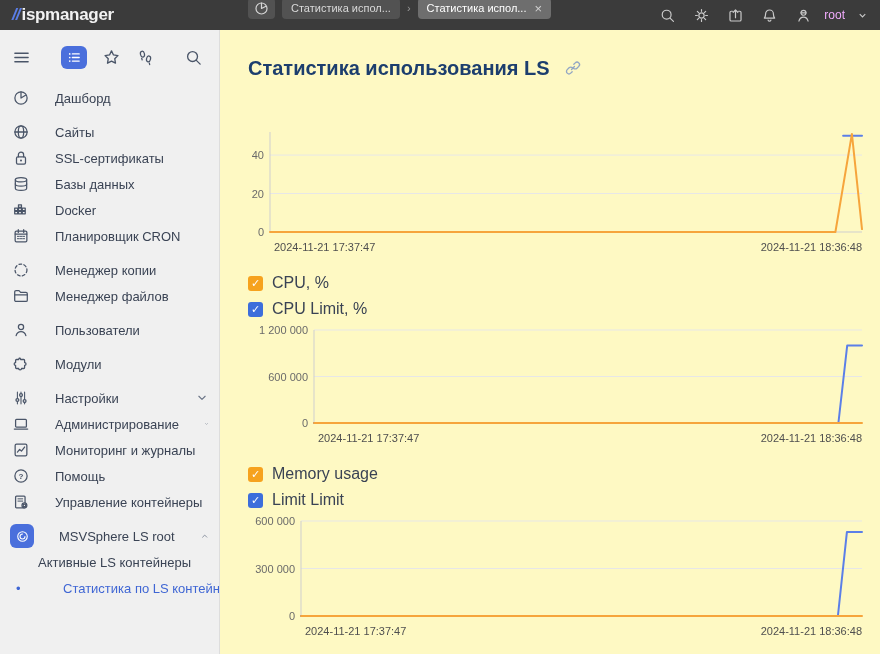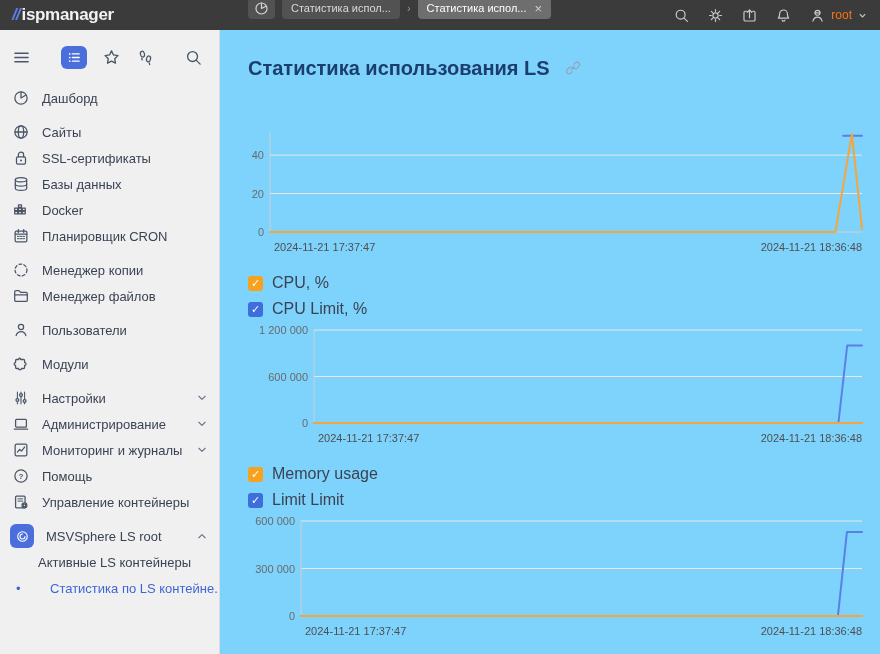--- a/index.html
+++ b/index.html
@@ -17,53 +17,53 @@
   .tab-icon-btn { width:27px; height:21px; background:#525252; border-radius:4px;
     display:flex; align-items:center; justify-content:center; cursor:pointer; }
   .tab { height:21px; background:#525252; border-radius:4px; color:#d9d9d9; font-size:11px;
     padding:0 9px; display:flex; align-items:center; min-width:115px; cursor:pointer; white-space:nowrap; }
   .tab.active { background:#6e6e6e; color:#fff; justify-content:space-between; }
   .tab-close { color:#d0d0d0; font-size:13px; margin-left:8px; line-height:1; }
   .tab-sep { color:#9a9a9a; font-size:11px; }
   .topbar-right { margin-left:auto; display:flex; align-items:center; gap:17px; }
   .hicon { width:17px; height:17px; display:flex; color:#c9c9c9; cursor:pointer; }
   .hicon svg { width:100%; height:100%; }
-  .userbox { display:flex; align-items:center; gap:5px; color:#f97316; font-size:12px; cursor:pointer; }
+  .userbox { display:flex; align-items:center; gap:12px; color:#f0abfc; font-size:12px; cursor:pointer; }
 
   
   .body { flex:1; display:flex; min-height:0; }
 
   
   .sidebar { width:220px; background:#f0f0f0; border-right:1px solid #ddd; flex-shrink:0;
     padding-top:16px; overflow:hidden; }
   .side-toolbar { display:flex; align-items:center; padding:0 16px 16px 12px; }
   .sicon { width:19px; height:19px; color:#4a5568; display:flex; cursor:pointer; }
   .sicon svg { width:100%; height:100%; }
   .view-btn { width:26px; height:23px; background:#4a6fdc; border-radius:6px;
     display:flex; align-items:center; justify-content:center; cursor:pointer; }
   .view-btn svg { width:17px; height:17px; }
   .tool-group { display:flex; align-items:center; gap:15px; margin-left:30px; }
   .side-toolbar .search { margin-left:auto; }
   .nav-group { margin-bottom:8px; }
-  .nav-item { display:flex; align-items:center; gap:12px; padding:0 10px 0 12px; height:26px;
+  .nav-item { display:flex; align-items:center; gap:25px; padding:0 10px 0 12px; height:26px;
     font-size:13px; color:#3a4354; cursor:pointer; white-space:nowrap; }
   .nav-item .nico { width:18px; height:18px; color:#4a5568; flex-shrink:0; display:flex; }
   .nav-item .nico svg { width:100%; height:100%; }
   .nav-item.sub { padding-left:38px; }
   .nav-item.sub.has-bullet { padding-left:12px; }
   .nav-item.active { color:#3f66d4; }
   .bullet { width:26px; color:#3f66d4; font-size:13px; text-align:left; padding-left:4px; flex-shrink:0; }
   .chev { margin-left:auto; width:14px; height:14px; color:#6b7587; display:flex; }
   .chev svg { width:100%; height:100%; }
   .msv-box { width:24px; height:24px; background:#4a6fdc; border-radius:6px; flex-shrink:0;
     display:flex; align-items:center; justify-content:center; margin-left:-2px; }
   .msv-box svg { width:17px; height:17px; }
 
   
-  .main { flex:1; padding:24px 16px 12px 28px; overflow:hidden; background:#7dd3fc; }
+  .main { flex:1; padding:24px 16px 12px 28px; overflow:hidden; background:#fef9c3; }
   .page-title-row { display:flex; align-items:center; gap:14px; height:28px; }
   .page-title { font-size:20px; font-weight:bold; color:#1c3e6e; }
   .link-icon { width:18px; height:18px; color:#93a7c4; display:flex; cursor:pointer; }
   .link-icon svg { width:100%; height:100%; }
   .charts { margin-top:42px; width:616px; }
   .chart-block svg { display:block; }
   svg text.tick { font-size:11px; fill:#6a6a6a; font-family:"Liberation Sans","DejaVu Sans",sans-serif; }
   svg text.date { font-size:11px; fill:#4f4f4f; font-family:"Liberation Sans","DejaVu Sans",sans-serif; }
   .legend { margin:10px 0 4px; display:flex; flex-direction:column; gap:8px; }
   .legend-row { display:flex; align-items:center; gap:9px; cursor:pointer; }

